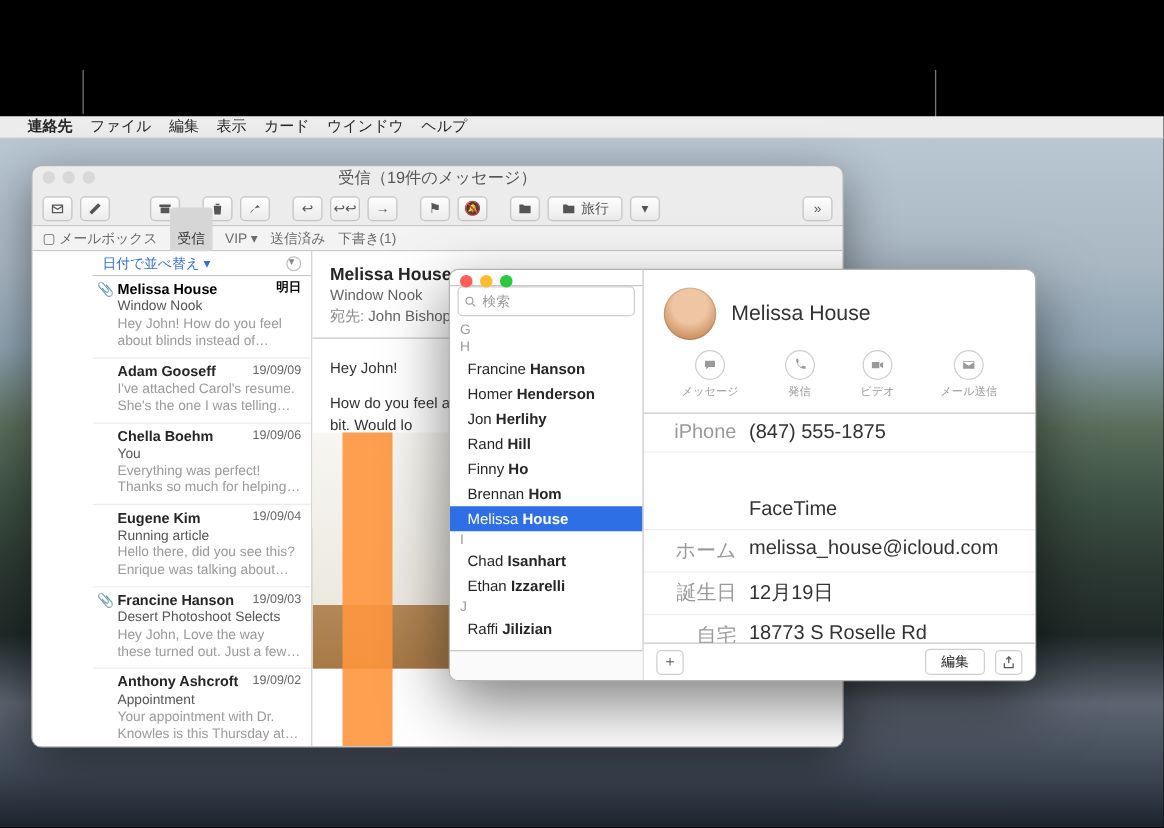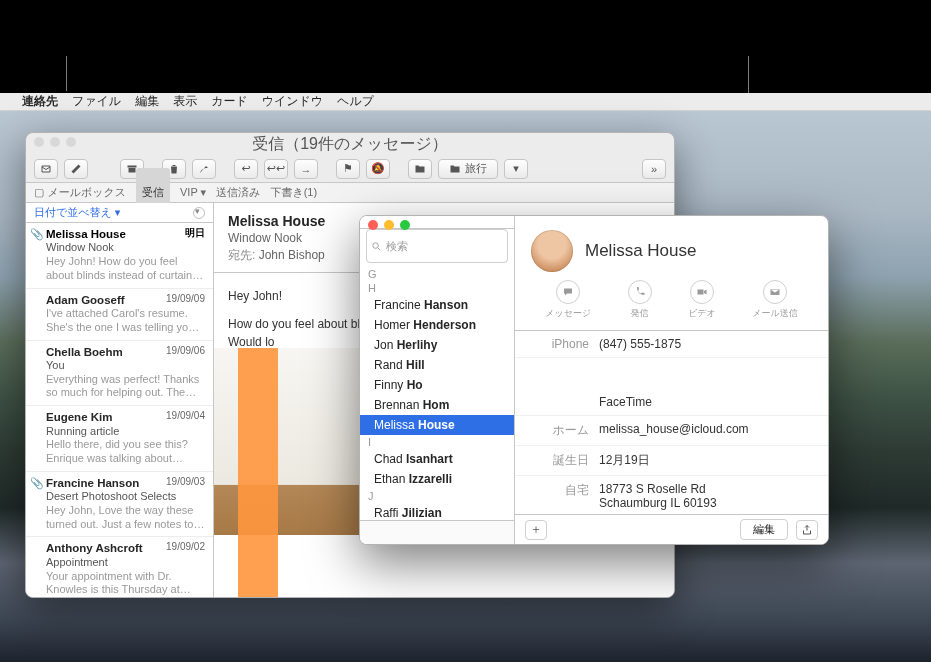--- a/index.html
+++ b/index.html
@@ -76,25 +76,24 @@
     border:1px solid #b3b3b3;
     border-radius:8px;
     box-shadow:0 12px 40px rgba(0,0,0,.45);
     overflow:hidden;
     display:flex;
     flex-direction:column;
   }
   .titlebar{
     height:20px;
     display:flex;
-    align-items:center;
     justify-content:center;
-    font-size:16px;
+    font-size:13px;
     color:#555;
-    padding:11px 8px;
+    padding:0 8px;
     position:relative;
   }
   .traffic{
     position:absolute;
     left:8px;top:4px;
     display:flex;gap:6px;
   }
   .traffic span{width:10px;height:10px;border-radius:50%;background:#d8d8d8;}
   .toolbar{
     height:28px;
@@ -124,23 +123,23 @@
     background:#f3f3f3;
   }
   .favorites .pill{
     background:#d6d6d6;border-radius:3px;padding:17px 6px;color:#333;font-weight:500;
   }
 
   .mail-body{
     flex:1;display:flex;min-height:0;
   }
   .mlist{
-    width:188px;border-right:1px solid var(--sep);
+    width:224px;border-right:1px solid var(--sep);
     background:#fff;
-    display:flex;flex-direction:column;
+    display:flex;flex-direction:column;padding-left:48px;
   }
   .sort{
     height:20px;border-bottom:1px solid var(--sep);
     display:flex;align-items:center;justify-content:space-between;
     padding:0 8px;font-size:11px;color:var(--accent);
   }
   .sort .circ{width:12px;height:12px;border:1px solid #c0c0c0;border-radius:50%;position:relative;}
   .sort .circ:after{content:"▾";position:absolute;top:-2px;left:1px;font-size:9px;color:#888;}
   .mitems{flex:1;overflow:hidden;}
   .mitem{
@@ -206,21 +205,21 @@
   }
   .ctop{
     display:flex;align-items:center;gap:6px;
     padding:6px;
     border-bottom:1px solid var(--sep);
   }
   .ctop .traffic span:nth-child(1){background:#ff5f57;}
   .ctop .traffic span:nth-child(2){background:#febc2e;}
   .ctop .traffic span:nth-child(3){background:#28c840;}
   .csearch{
-    margin:0 6px 4px;height:34px;border:1px solid #cfcfcf;border-radius:4px;
+    margin:0 6px 4px;height:24px;border:1px solid #cfcfcf;border-radius:4px;
     display:flex;align-items:center;padding:0 4px;font-size:11px;color:#9a9a9a;gap:4px;
   }
   .cscroll{flex:1;overflow:hidden;font-size:12px;}
   .chead{color:#9a9a9a;padding:1px 8px;font-size:11px;}
   .cname{padding:3px 14px;white-space:nowrap;}
   .cname.sel{background:var(--accent);color:#fff;}
   .cbottom{
     height:24px;border-top:1px solid var(--sep);background:#fafafa;
   }
 
@@ -238,21 +237,21 @@
   }
   .cdname{font-size:17px;color:#333;}
   .cactions{
     display:flex;justify-content:space-around;
     padding:2px 12px 10px;
     border-bottom:1px solid var(--sep);
   }
   .cabt{display:flex;flex-direction:column;align-items:center;font-size:9px;color:#9a9a9a;gap:3px;}
   .cabt .circ{width:24px;height:24px;border:1px solid #cfcfcf;border-radius:50%;display:flex;align-items:center;justify-content:center;}
   .cabt svg{width:12px;height:12px;fill:#9a9a9a;}
-  .cfields{flex:1;overflow:auto;font-size:12px;}
+  .cfields{flex:1;overflow:auto;font-size:16px;}
   .crow{display:flex;border-bottom:1px solid #f0f0f0;padding:6px 14px;gap:10px;align-items:flex-start;}
   .crow .lab{width:60px;text-align:right;color:#9a9a9a;}
   .crow .val{flex:1;color:#333;}
   .cfoot{
     height:30px;border-top:1px solid var(--sep);
     display:flex;align-items:center;padding:0 10px;gap:8px;
     background:#fff;
   }
   .cfoot .plus{width:22px;height:20px;border:1px solid #cfcfcf;border-radius:4px;display:flex;align-items:center;justify-content:center;color:#555;}
   .cfoot .grow{flex:1;}

